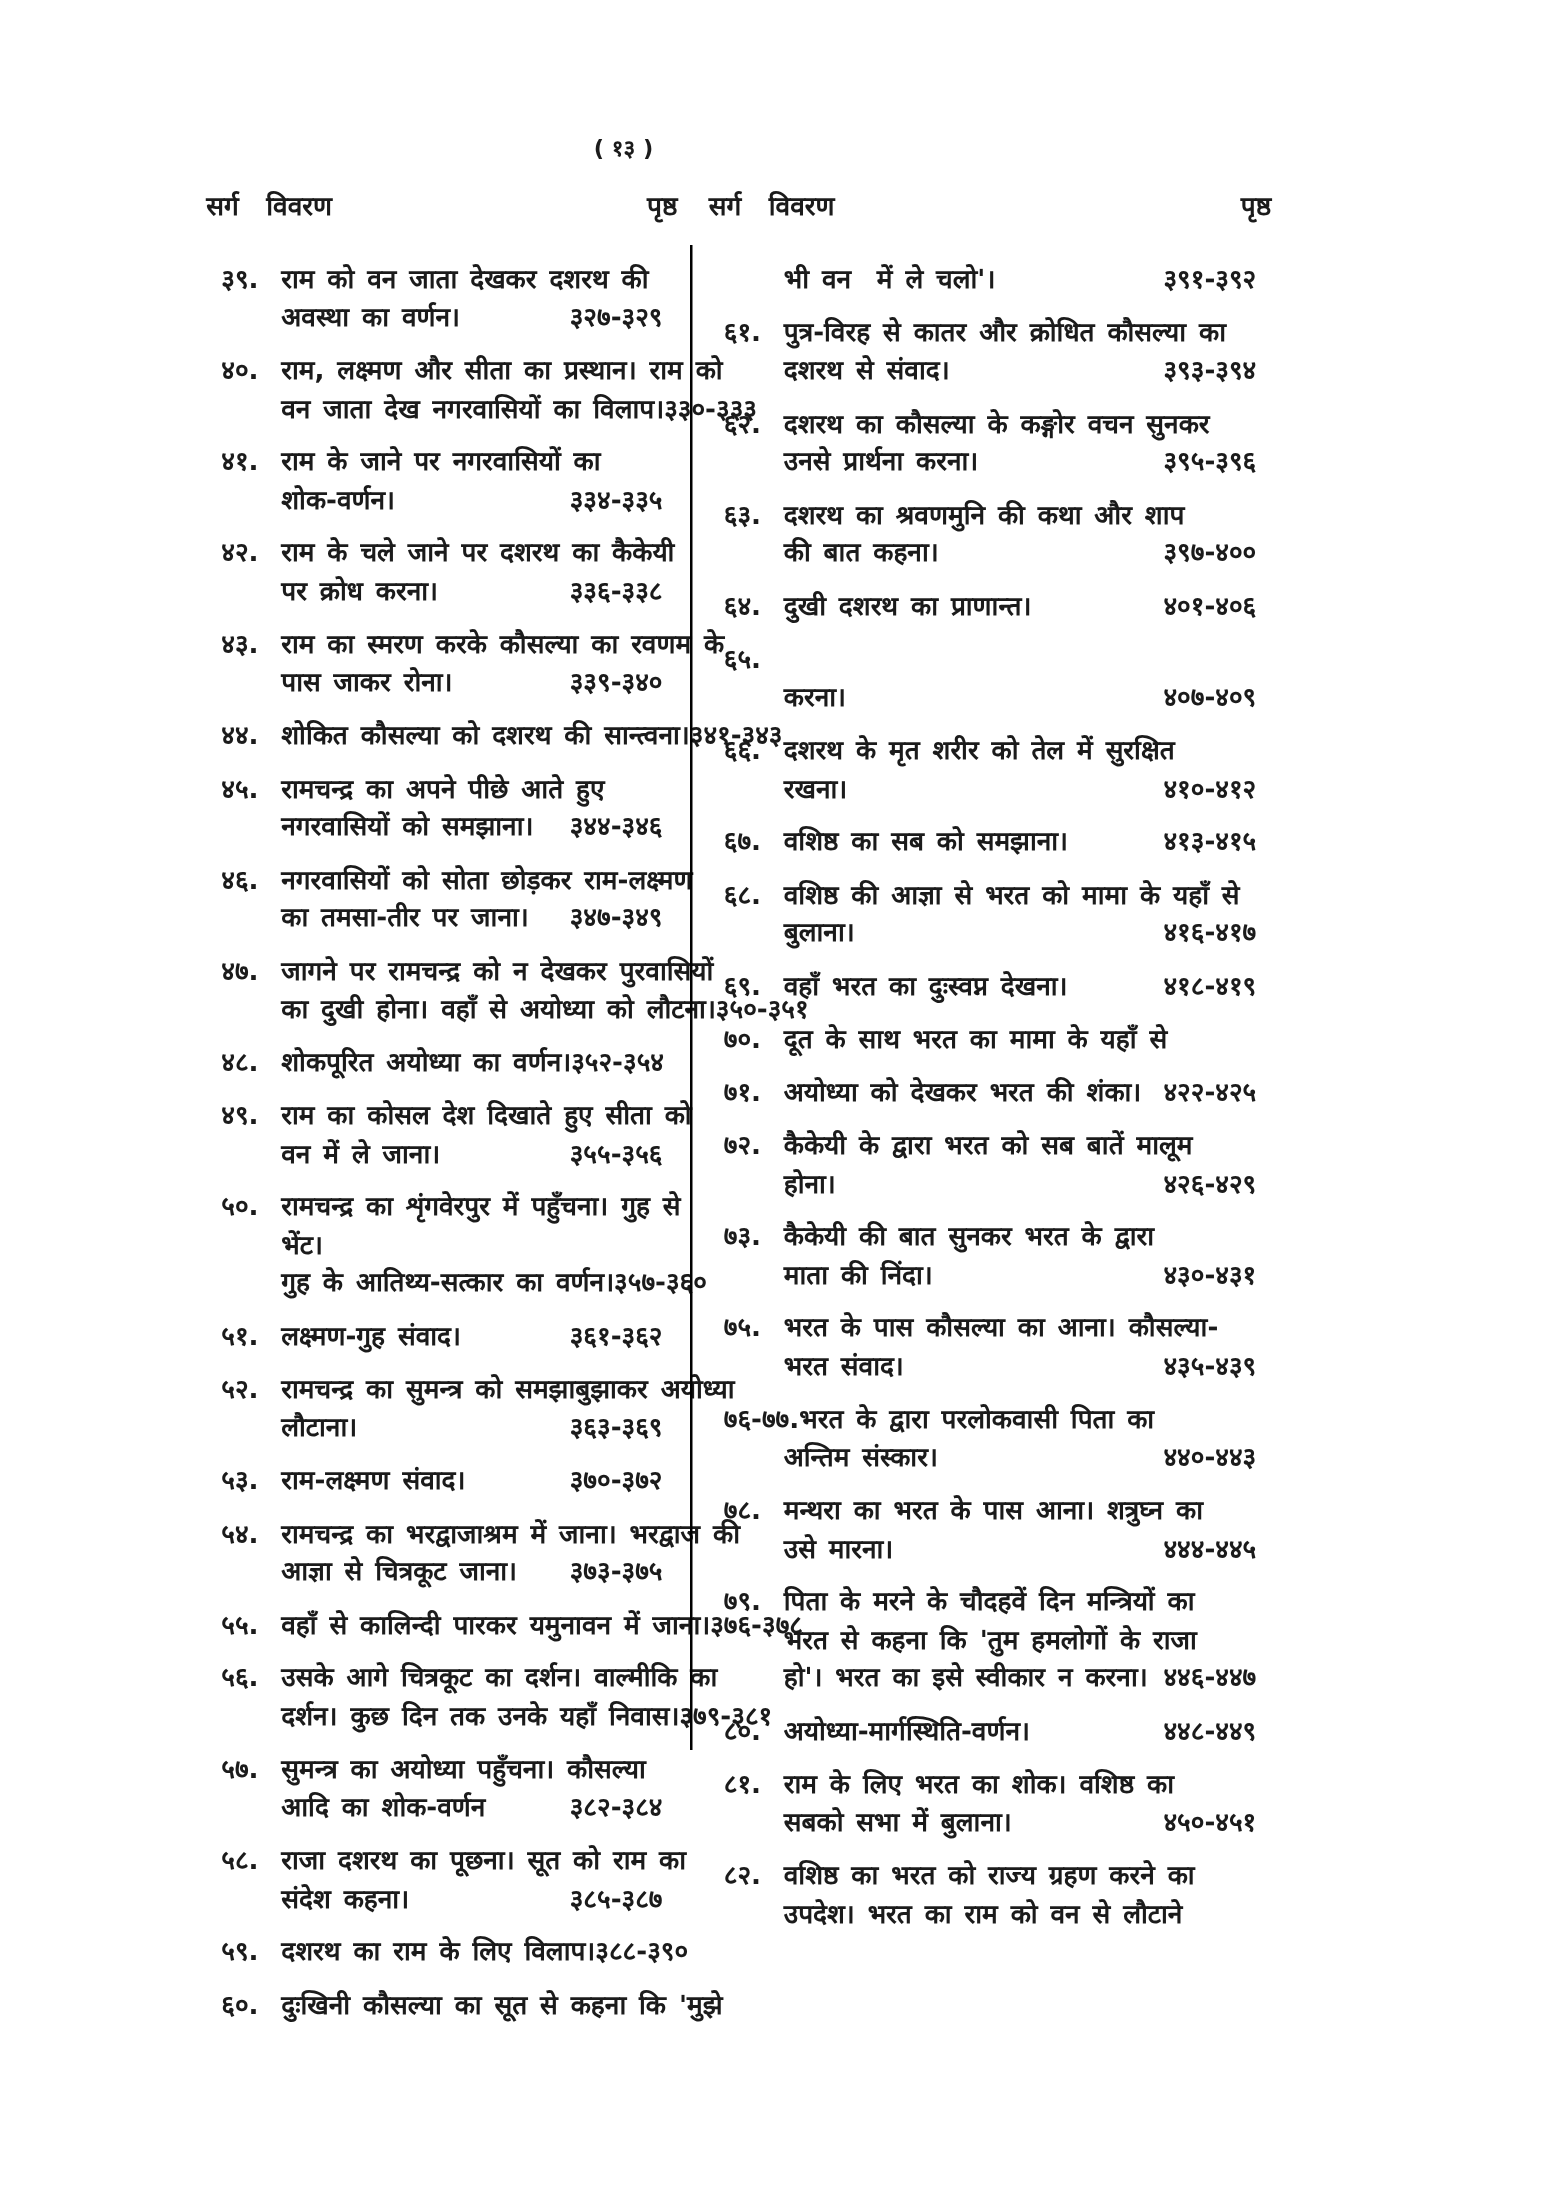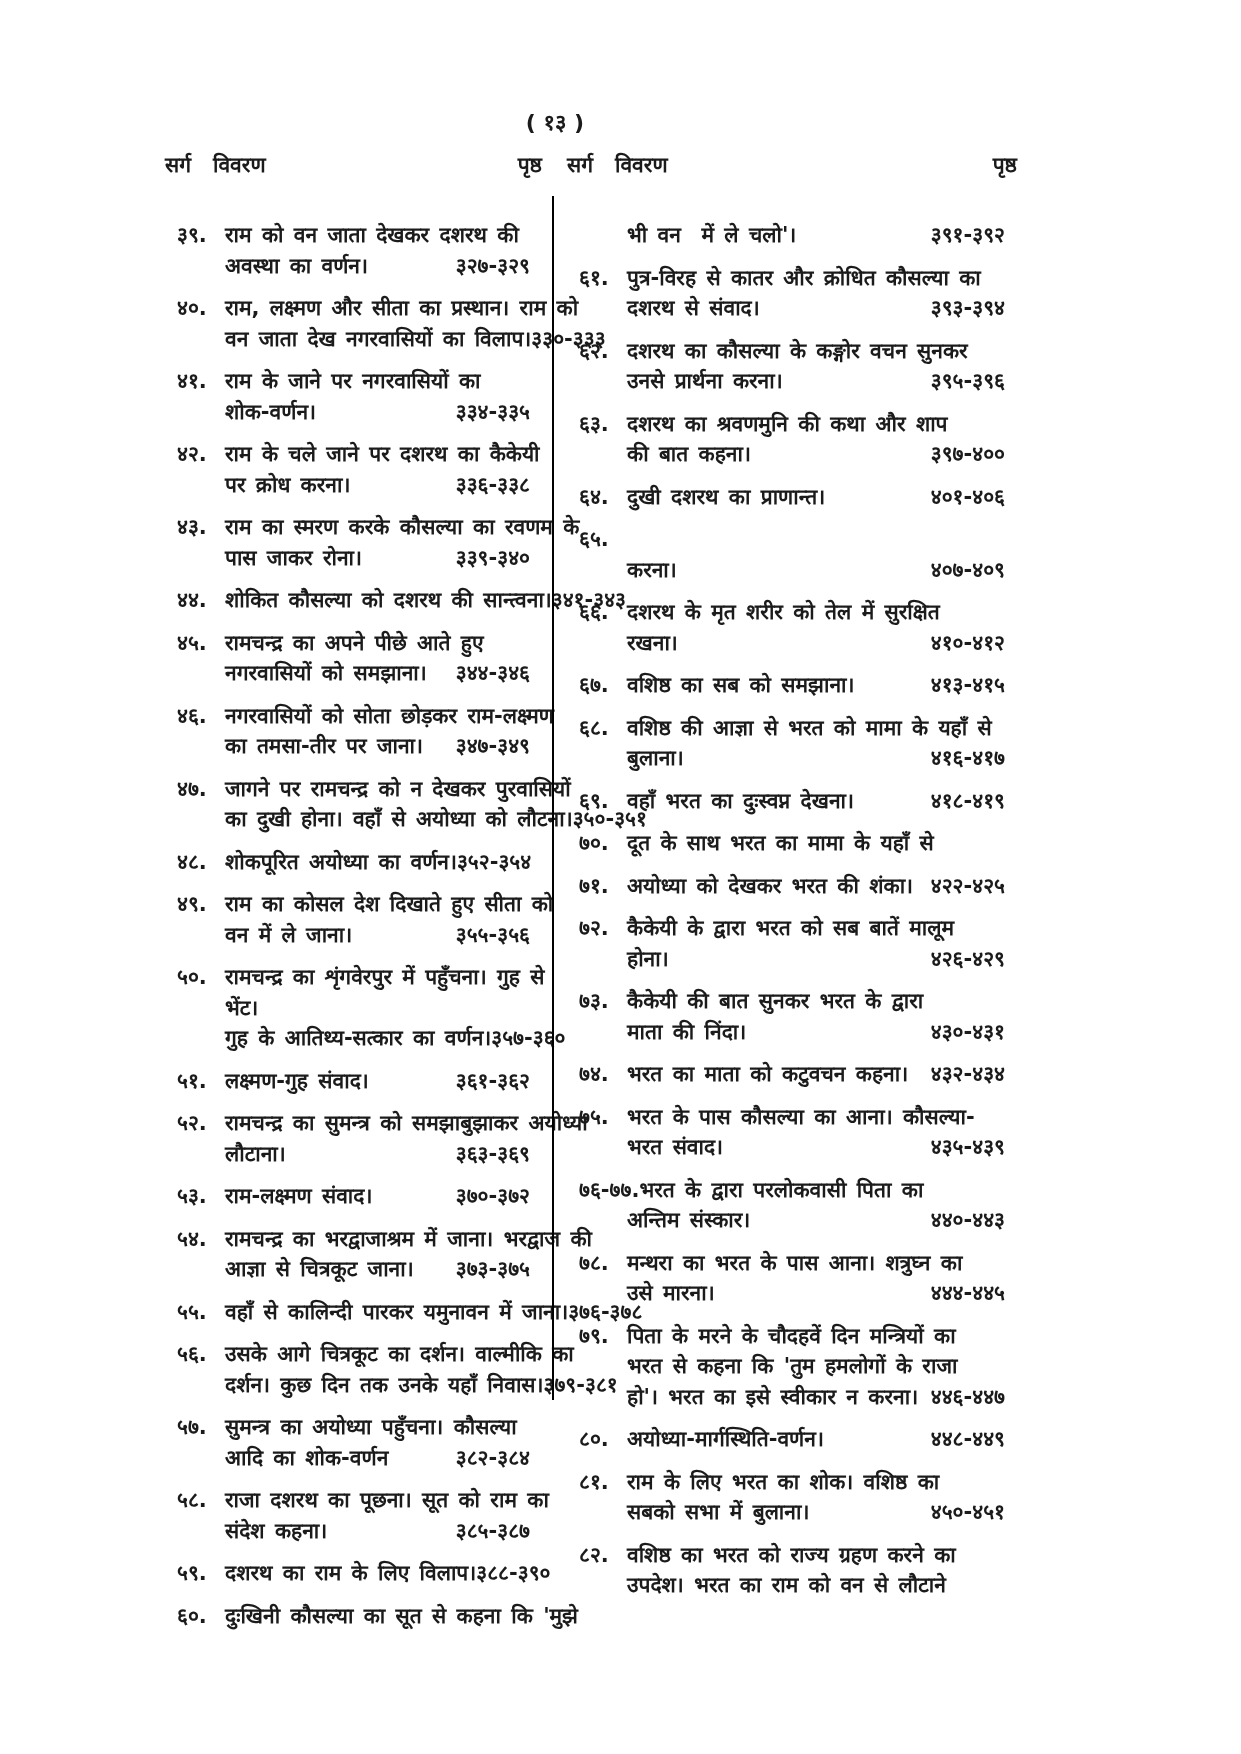--- a/index.html
+++ b/index.html
@@ -7,39 +7,38 @@
     width: 1241px; height: 1754px;
     background: #ffffff;
     font-family: "DejaVu Sans", sans-serif;
     color: #1b1b1b;
     position: relative;
     overflow: hidden;
   }
   .page-number {
     position: absolute;
     top: 106px; left: 475px; width: 160px;
-    text-align: center;
-    font-size: 22px; font-weight: 600;
+    font-size: 18px; font-weight: 600;
     white-space: pre;
   }
   .col { position: absolute; top: 150px; }
   .col-left  { left: 165px; width: 377px; }
   .col-right { left: 567px; width: 450px; }
   .divider {
     position: absolute;
     left: 552px; top: 196px;
     width: 2px; height: 1204px;
     background: #000;
   }
   .col-header {
     display: flex;
     align-items: baseline;
     font-size: 21px; font-weight: 700;
     line-height: 30px;
-    margin-bottom: 40px;
+    margin-bottom: 28px;
   }
   .h-sarga { width: 48px; }
   .h-vivaran { flex: 1; text-align: left; }
   .h-prishtha { text-align: left; }
   .entry { margin: 12px; }
   .line {
     display: flex;
     align-items: baseline;
     font-size: 21px; font-weight: 600;
     line-height: 30.5px;
@@ -439,27 +438,20 @@
           <span class="pg"></span>
         </div>
         <div class="line">
           <span class="num"></span>
           <span class="txt">माता की निंदा।</span>
           <span class="pg">४३०-४३१</span>
         </div>
       </div>
       <div class="entry">
         <div class="line">
-          <span class="num">७४.</span>
-          <span class="txt">भरत का माता को कटुवचन कहना।</span>
-          <span class="pg">४३२-४३४</span>
-        </div>
-      </div>
-      <div class="entry">
-        <div class="line">
           <span class="num">७५.</span>
           <span class="txt">भरत के पास कौसल्या का आना। कौसल्या-</span>
           <span class="pg"></span>
         </div>
         <div class="line">
           <span class="num"></span>
           <span class="txt">भरत संवाद।</span>
           <span class="pg">४३५-४३९</span>
         </div>
       </div>

